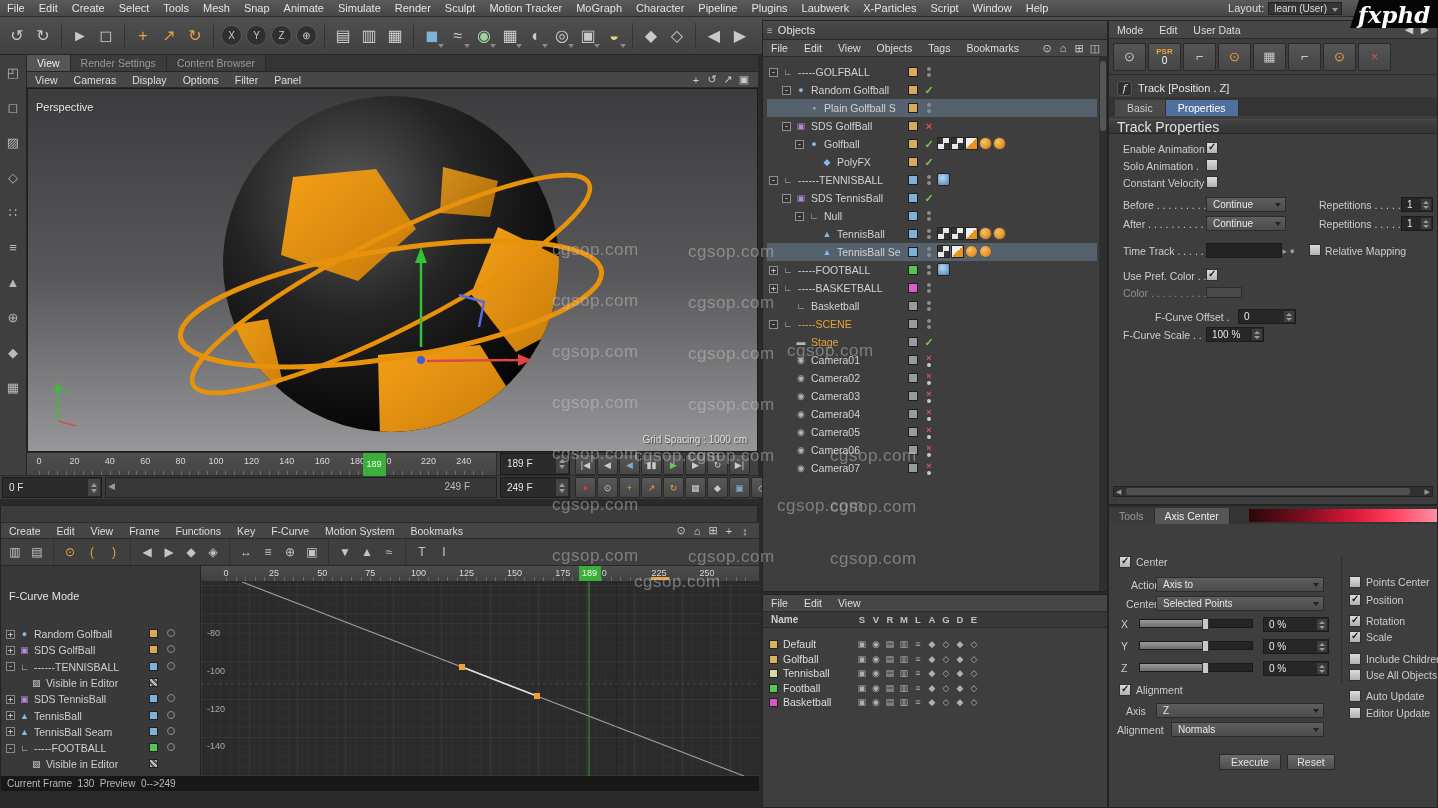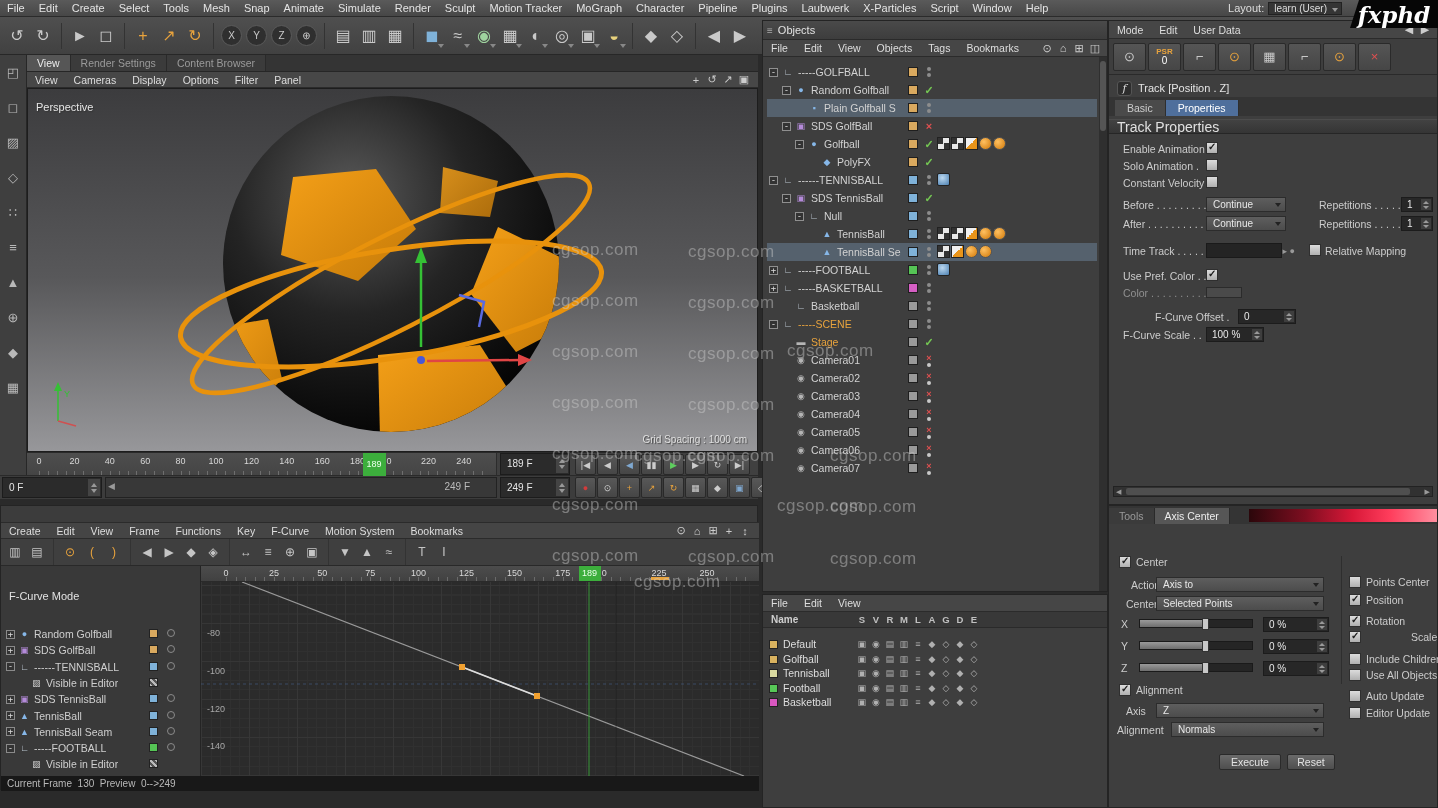--- a/index.html
+++ b/index.html
@@ -1043,21 +1043,21 @@
           <div class="ctx">Points Center</div>
         </div>
         <div class="chkrow" style="left: 240px; top: 88px;">
           <div class="cbx on"></div>
           <div class="ctx">Position</div>
         </div>
         <div class="chkrow" style="left: 240px; top: 109px;">
           <div class="cbx on"></div>
           <div class="ctx">Rotation</div>
         </div>
-        <div class="chkrow" style="left: 240px; top: 125px; gap: 45px;">
+        <div class="chkrow" style="left: 240px; top: 125px;">
           <div class="cbx on"></div>
           <div class="ctx">Scale</div>
         </div>
         <div class="chkrow" style="left: 240px; top: 147px;">
           <div class="cbx"></div>
           <div class="ctx">Include Children</div>
         </div>
         <div class="chkrow" style="left: 240px; top: 163px;">
           <div class="cbx"></div>
           <div class="ctx">Use All Objects</div>

